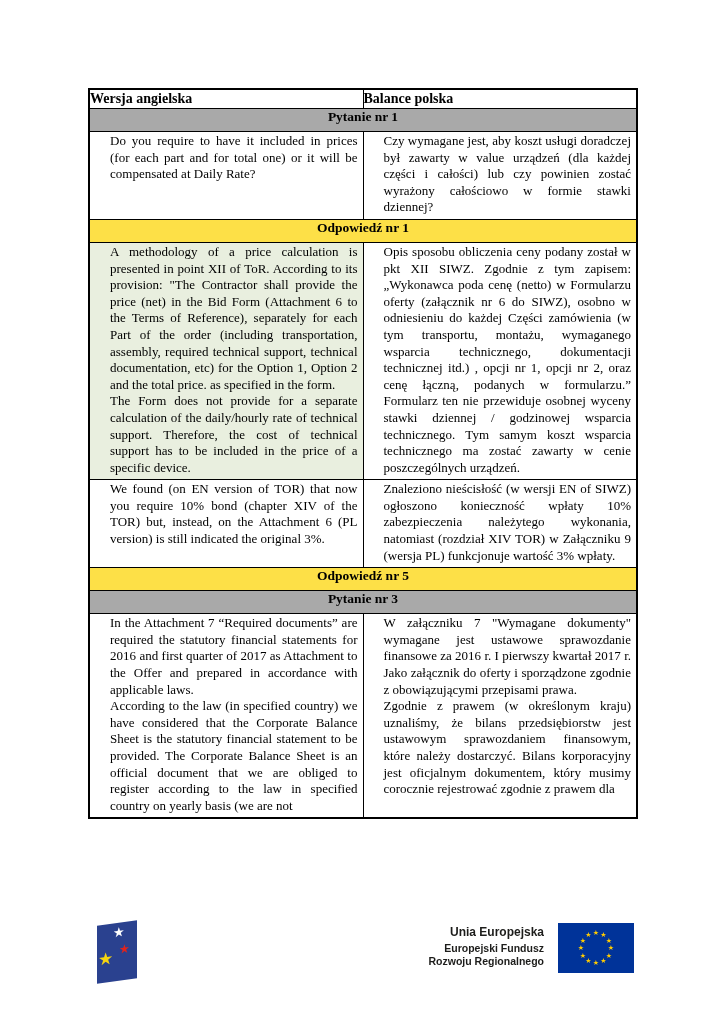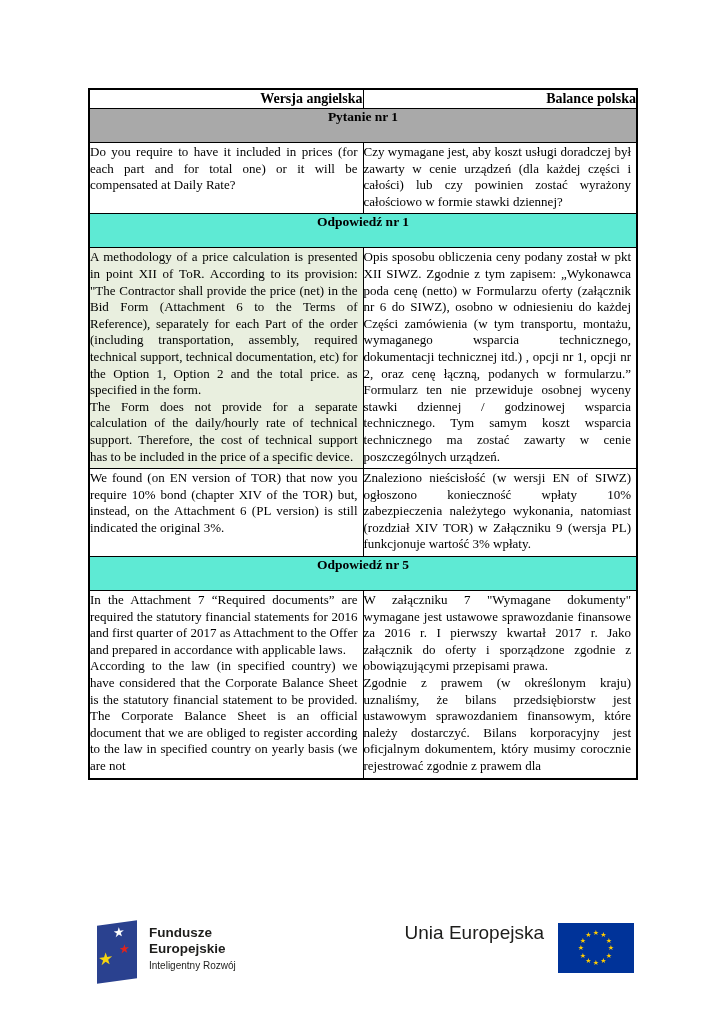--- a/index.html
+++ b/index.html
@@ -3,45 +3,45 @@
 <meta charset="utf-8">
 <style>
   html,body{margin:0;padding:0;background:#ffffff;}
   .page{position:relative;width:724px;height:1024px;background:#ffffff;overflow:hidden;
         font-family:"Liberation Serif",serif;color:#000;}
 
   
   table.qa{position:absolute;left:88px;top:88px;width:550px;border-collapse:collapse;
            table-layout:fixed;border:2px solid var(--table-border);}
   table.qa td,table.qa th{border:1px solid var(--table-border);}
-  tr.hdr th{font-size:14px;line-height:17px;font-weight:bold;text-align:right;padding:0 0 1px;background:#fff;}
-  tr.sec td{font-size:13.5px;line-height:15px;font-weight:bold;text-align:center;padding:0 0 18px;}
+  tr.hdr th{font-size:14px;line-height:17px;font-weight:bold;text-align:left;padding:0 0 1px;background:#fff;}
+  tr.sec td{font-size:13.5px;line-height:15px;font-weight:bold;text-align:center;padding:0 0 7px;}
   tr.sec.gray td{background:var(--section-bg);}
-  tr.sec.white td{background:#5eead4;margin-top:10px;}
-  tr.txt td{vertical-align:top;text-align:justify;padding:1px 5px 3px 0;
+  tr.sec.white td{background:#fde047;margin-top:10px;}
+  tr.txt td{vertical-align:top;text-align:justify;padding:1px 5px 3px 20px;
             font-size:13px;line-height:16.6px;white-space:pre-line;background:#ffffff;}
   tr.txt td.hl{background:var(--answer-highlight-bg);}
 
   
   .footer{position:absolute;left:0;top:916px;width:724px;height:90px;
           font-family:"Liberation Sans",sans-serif;color:var(--text-dark);}
   .fe-logo{position:absolute;left:97px;top:4px;width:300px;height:75px;}
   .fe-flag{position:absolute;left:0;top:3px;width:40px;height:58px;
            background:var(--fe-flag-blue);transform:skewY(-8deg);}
   .fe-flag .st{position:absolute;line-height:1;}
   .fe-flag .st.w{color:var(--fe-star-white);font-size:13px;left:16px;top:3px;}
   .fe-flag .st.r{color:var(--fe-star-red);font-size:12px;left:22px;top:21px;}
   .fe-flag .st.y{color:var(--fe-star-yellow);font-size:17px;left:1px;top:26px;}
   .fe-text{position:absolute;left:52px;top:5px;}
   .fe-title{font-weight:700;font-size:13.5px;line-height:16px;white-space:pre-line;}
   .fe-sub{font-weight:400;font-size:10px;line-height:12px;margin-top:3px;}
 
   .eu-logo{position:absolute;left:380px;top:4px;width:254px;height:60px;}
   .eu-text{position:absolute;right:90px;top:4px;width:160px;text-align:right;}
-  .eu-title{font-weight:400;font-size:19px;line-height:17px;}
+  .eu-title{font-weight:700;font-size:12px;line-height:17px;}
   .eu-sub{font-weight:700;font-size:10.5px;line-height:13px;white-space:pre-line;margin-top:1px;}
   .eu-flag{position:absolute;right:0;top:3px;width:76px;height:50px;background:var(--eu-flag-blue);}
   .eu-flag span{position:absolute;left:50%;top:50%;font-size:7px;line-height:0;
                 color:var(--eu-star-yellow);}
   .eu-flag span:nth-child(1){transform:translate(-50%,-50%) rotate(0deg)   translate(0,-15px) rotate(0deg);}
   .eu-flag span:nth-child(2){transform:translate(-50%,-50%) rotate(30deg)  translate(0,-15px) rotate(-30deg);}
   .eu-flag span:nth-child(3){transform:translate(-50%,-50%) rotate(60deg)  translate(0,-15px) rotate(-60deg);}
   .eu-flag span:nth-child(4){transform:translate(-50%,-50%) rotate(90deg)  translate(0,-15px) rotate(-90deg);}
   .eu-flag span:nth-child(5){transform:translate(-50%,-50%) rotate(120deg) translate(0,-15px) rotate(-120deg);}
   .eu-flag span:nth-child(6){transform:translate(-50%,-50%) rotate(150deg) translate(0,-15px) rotate(-150deg);}
@@ -66,68 +66,68 @@
       <tr class="hdr">
         <th>Wersja angielska</th>
         <th>Balance polska</th>
       </tr>
 
       <tr class="sec gray">
         <td colspan="2">Pytanie nr 1</td>
       </tr>
       <tr class="txt">
         <td>Do you require to have it included in prices (for each part and for total one) or it will be compensated at Daily Rate?</td>
-        <td>Czy wymagane jest, aby koszt usługi doradczej był zawarty w cenie urządzeń (dla każdej części i całości) lub czy powinien zostać wyrażony całościowo w formie stawki dziennej?</td>
+        <td>Czy wymagane jest, aby koszt usługi doradczej był zawarty w value urządzeń (dla każdej części i całości) lub czy powinien zostać wyrażony całościowo w formie stawki dziennej?</td>
       </tr>
 
       <tr class="sec white">
         <td colspan="2">Odpowiedź nr 1</td>
       </tr>
       <tr class="txt">
         <td class="hl">A methodology of a price calculation is presented in point XII of ToR. According to its provision: "The Contractor shall provide the price (net) in the Bid Form (Attachment 6 to the Terms of Reference), separately for each Part of the order (including transportation, assembly, required technical support, technical documentation, etc) for the Option 1, Option 2 and the total price. as specified in the form.
 The Form does not provide for a separate calculation of the daily/hourly rate of technical support. Therefore, the cost of technical support has to be included in the price of a specific device.</td>
         <td>Opis sposobu obliczenia ceny podany został w pkt XII SIWZ. Zgodnie z tym zapisem: „Wykonawca poda cenę (netto) w Formularzu oferty (załącznik nr 6 do SIWZ), osobno w odniesieniu do każdej Części zamówienia (w tym transportu, montażu, wymaganego wsparcia technicznego, dokumentacji technicznej itd.) , opcji nr 1, opcji nr 2, oraz cenę łączną, podanych w formularzu.” Formularz ten nie przewiduje osobnej wyceny stawki dziennej / godzinowej wsparcia technicznego. Tym samym koszt wsparcia technicznego ma zostać zawarty w cenie poszczególnych urządzeń.</td>
       </tr>
 
       <tr class="txt">
         <td>We found (on EN version of TOR) that now you require 10% bond (chapter XIV of the TOR) but, instead, on the Attachment 6 (PL version) is still indicated the original 3%.</td>
         <td>Znaleziono nieścisłość (w wersji EN of SIWZ) ogłoszono konieczność wpłaty 10% zabezpieczenia należytego wykonania, natomiast (rozdział XIV TOR) w Załączniku 9 (wersja PL) funkcjonuje wartość 3% wpłaty.</td>
       </tr>
 
       <tr class="sec white">
         <td colspan="2">Odpowiedź nr 5</td>
       </tr>
 
+      <tr class="sec gray">
+        <td colspan="2">Pytanie nr 3</td>
+      </tr>
       <tr class="txt">
         <td>In the Attachment 7 “Required documents” are required the statutory financial statements for 2016 and first quarter of 2017 as Attachment to the Offer and prepared in accordance with applicable laws.
 According to the law (in specified country) we have considered that the Corporate Balance Sheet is the statutory financial statement to be provided. The Corporate Balance Sheet is an official document that we are obliged to register according to the law in specified country on yearly basis (we are not</td>
         <td>W załączniku 7 "Wymagane dokumenty" wymagane jest ustawowe sprawozdanie finansowe za 2016 r. I pierwszy kwartał 2017 r. Jako załącznik do oferty i sporządzone zgodnie z obowiązującymi przepisami prawa.
 Zgodnie z prawem (w określonym kraju) uznaliśmy, że bilans przedsiębiorstw jest ustawowym sprawozdaniem finansowym, które należy dostarczyć. Bilans korporacyjny jest oficjalnym dokumentem, który musimy corocznie rejestrować zgodnie z prawem dla</td>
       </tr>
     </tbody>
   </table>
 
   <div class="footer">
 
     <div class="fe-logo">
       <div class="fe-flag">
         <span class="st w">★</span>
         <span class="st r">★</span>
         <span class="st y">★</span>
       </div>
-      <div class="fe-text">
-        <div class="fe-title">Fundusze
-Europejskie</div>
-        <div class="fe-sub">Inteligentny Rozwój</div>
-      </div>
     </div>
 
     <div class="eu-logo">
       <div class="eu-text">
         <div class="eu-title">Unia Europejska</div>
+        <div class="eu-sub">Europejski Fundusz
+Rozwoju Regionalnego</div>
       </div>
       <div class="eu-flag">
         <span>★</span>
         <span>★</span>
         <span>★</span>
         <span>★</span>
         <span>★</span>
         <span>★</span>
         <span>★</span>
         <span>★</span>

